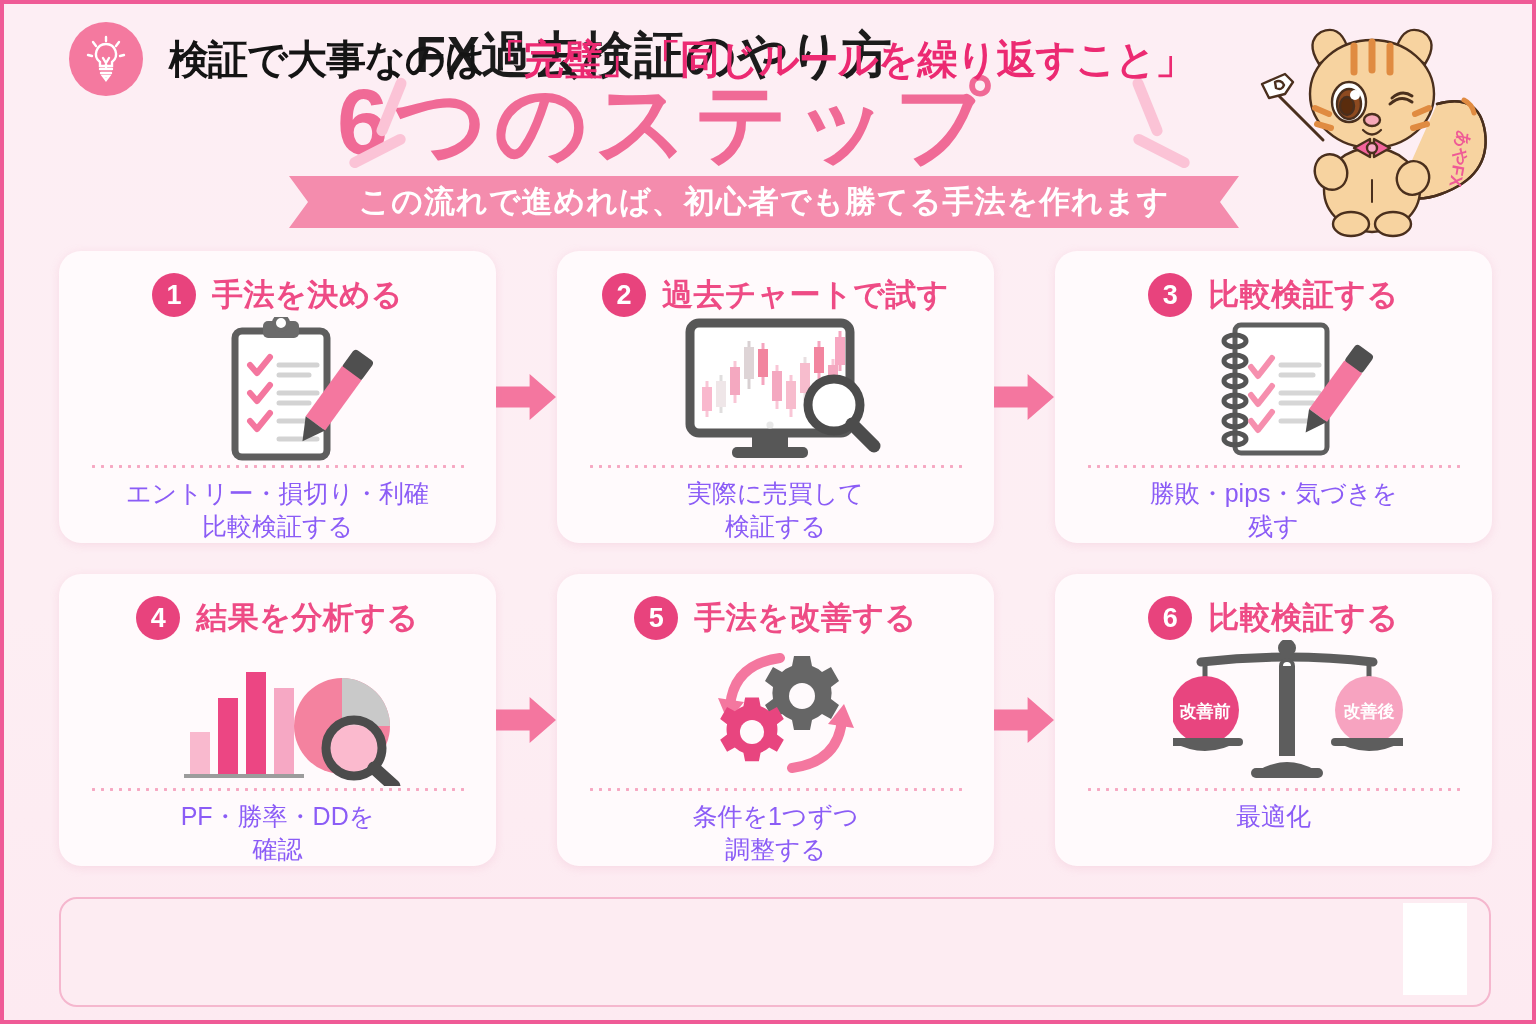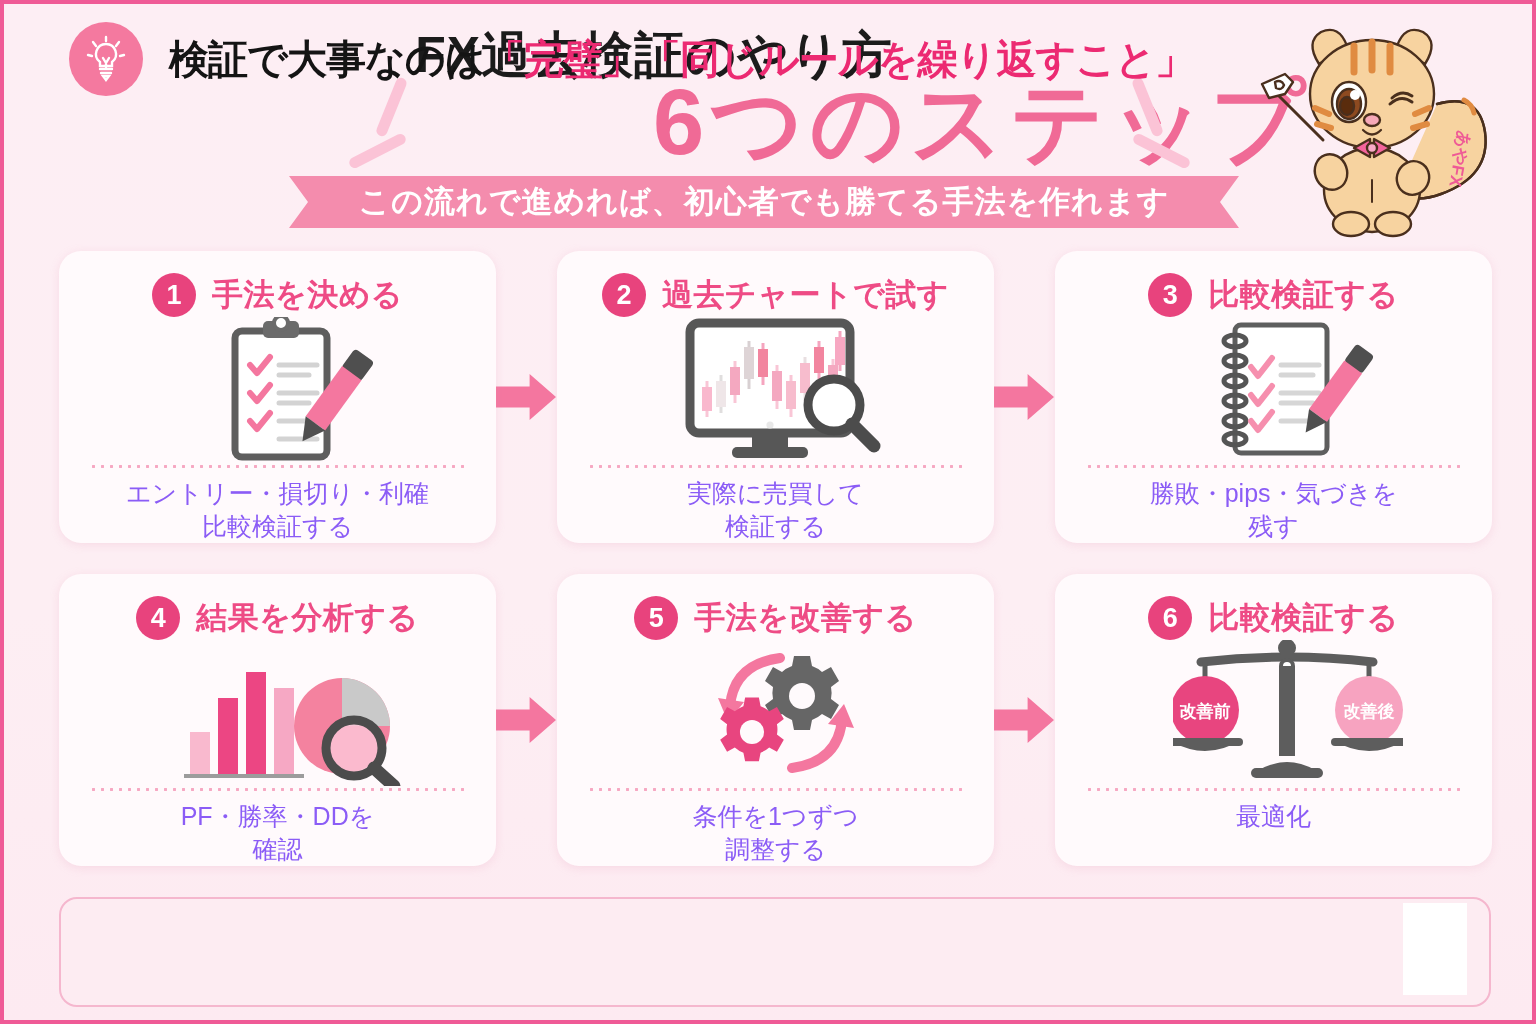--- a/index.html
+++ b/index.html
@@ -24,21 +24,21 @@
   #title-main {
     position:absolute; left:0; top:18px; width:1290px;
     text-align:center;
     font-size:50px; font-weight:bold; color:#1b1b1b;
     letter-spacing:1px;
     white-space:nowrap;
     padding-left:10px;
   }
   #title-big {
     position:absolute; left:17px; top:70px; width:1290px;
-    text-align:right;
+    text-align:center;
     font-size:92px; font-weight:bold; color:#f06a96;
     letter-spacing:6px;
     white-space:nowrap;
     line-height:1.05;
   }
   .spark { position:absolute; background:#fbc3d6; border-radius:6px; }
   .sk1 { left:382px; top:72px;  width:11px; height:62px; transform:rotate(22deg); }
   .sk2 { left:368px; top:116px; width:11px; height:62px; transform:rotate(63deg); }
   .sk3 { left:1138px;top:72px;  width:11px; height:62px; transform:rotate(-22deg); }
   .sk4 { left:1152px;top:116px; width:11px; height:62px; transform:rotate(-63deg); }

